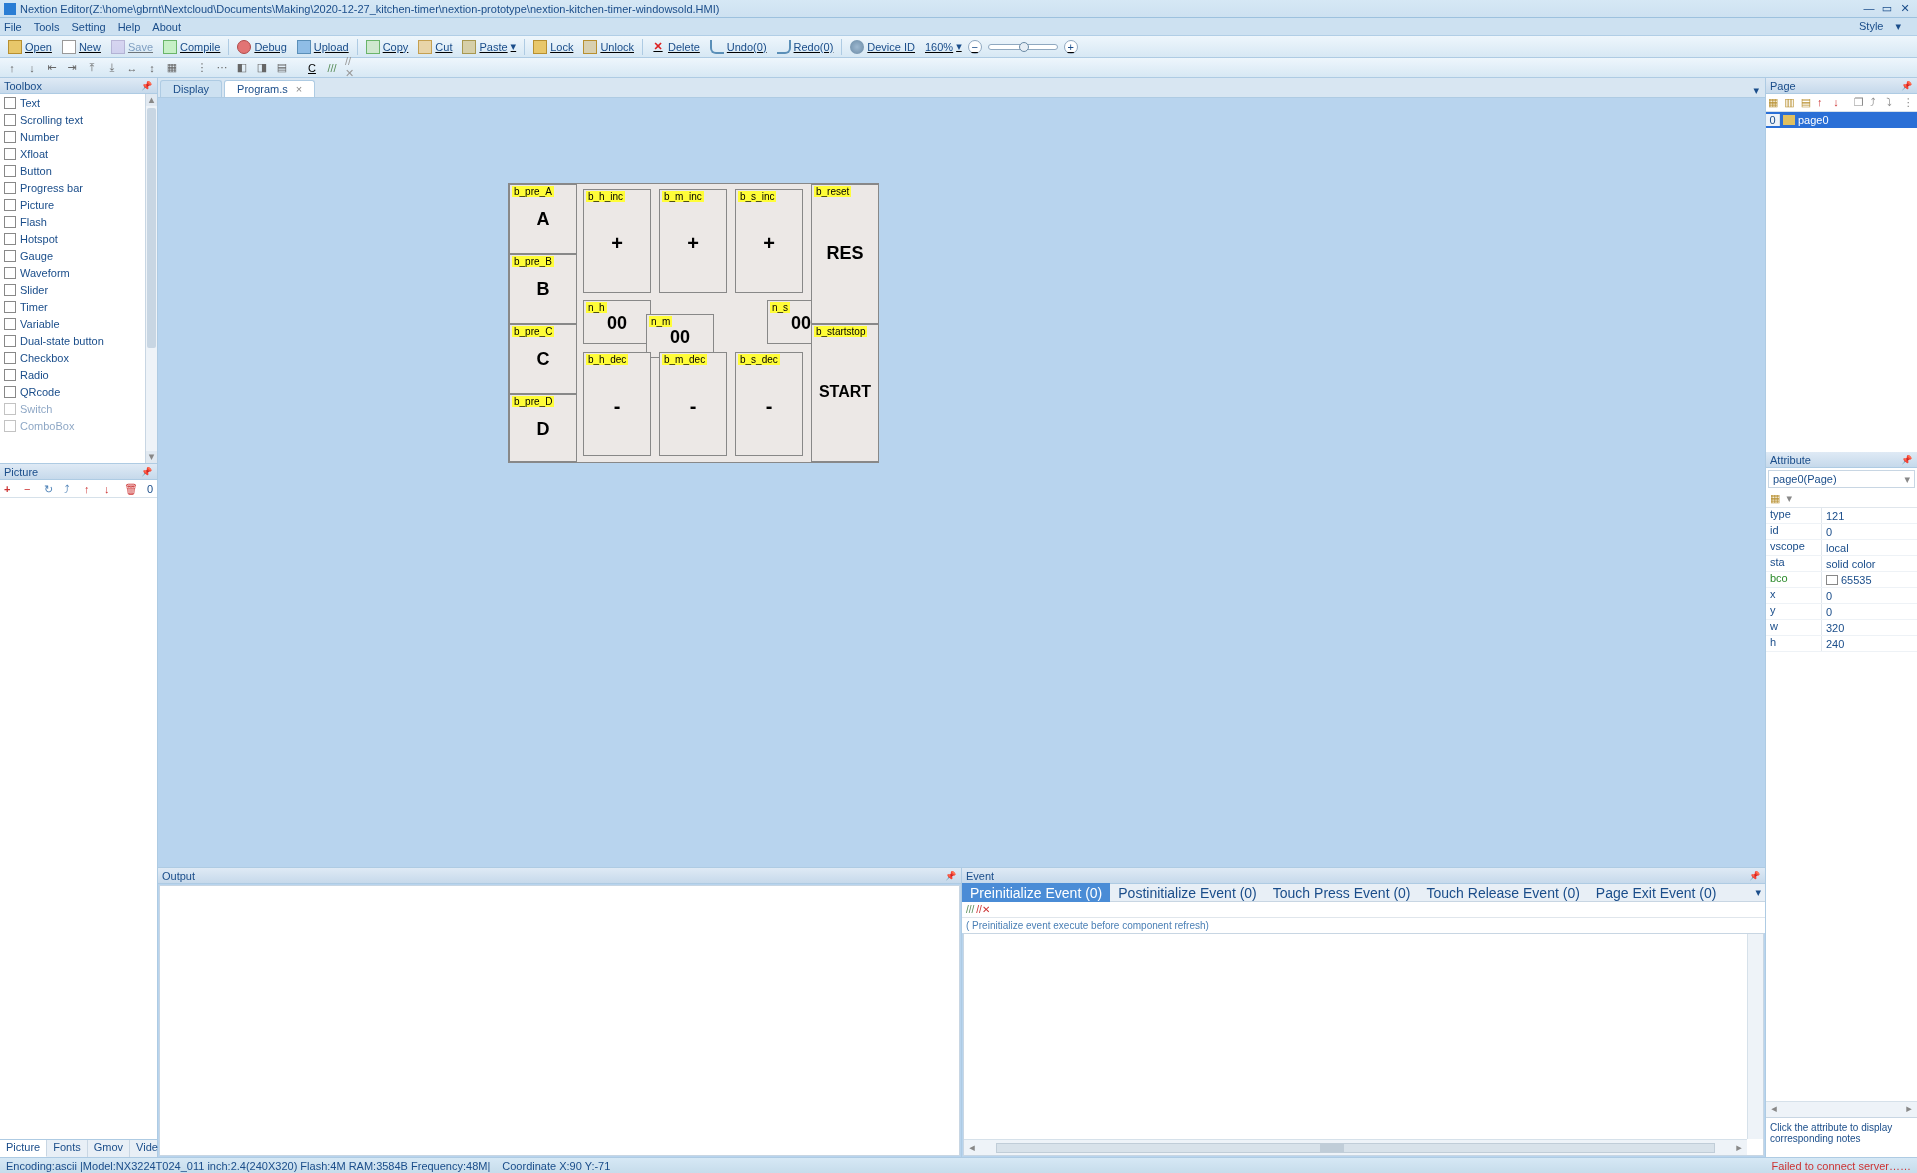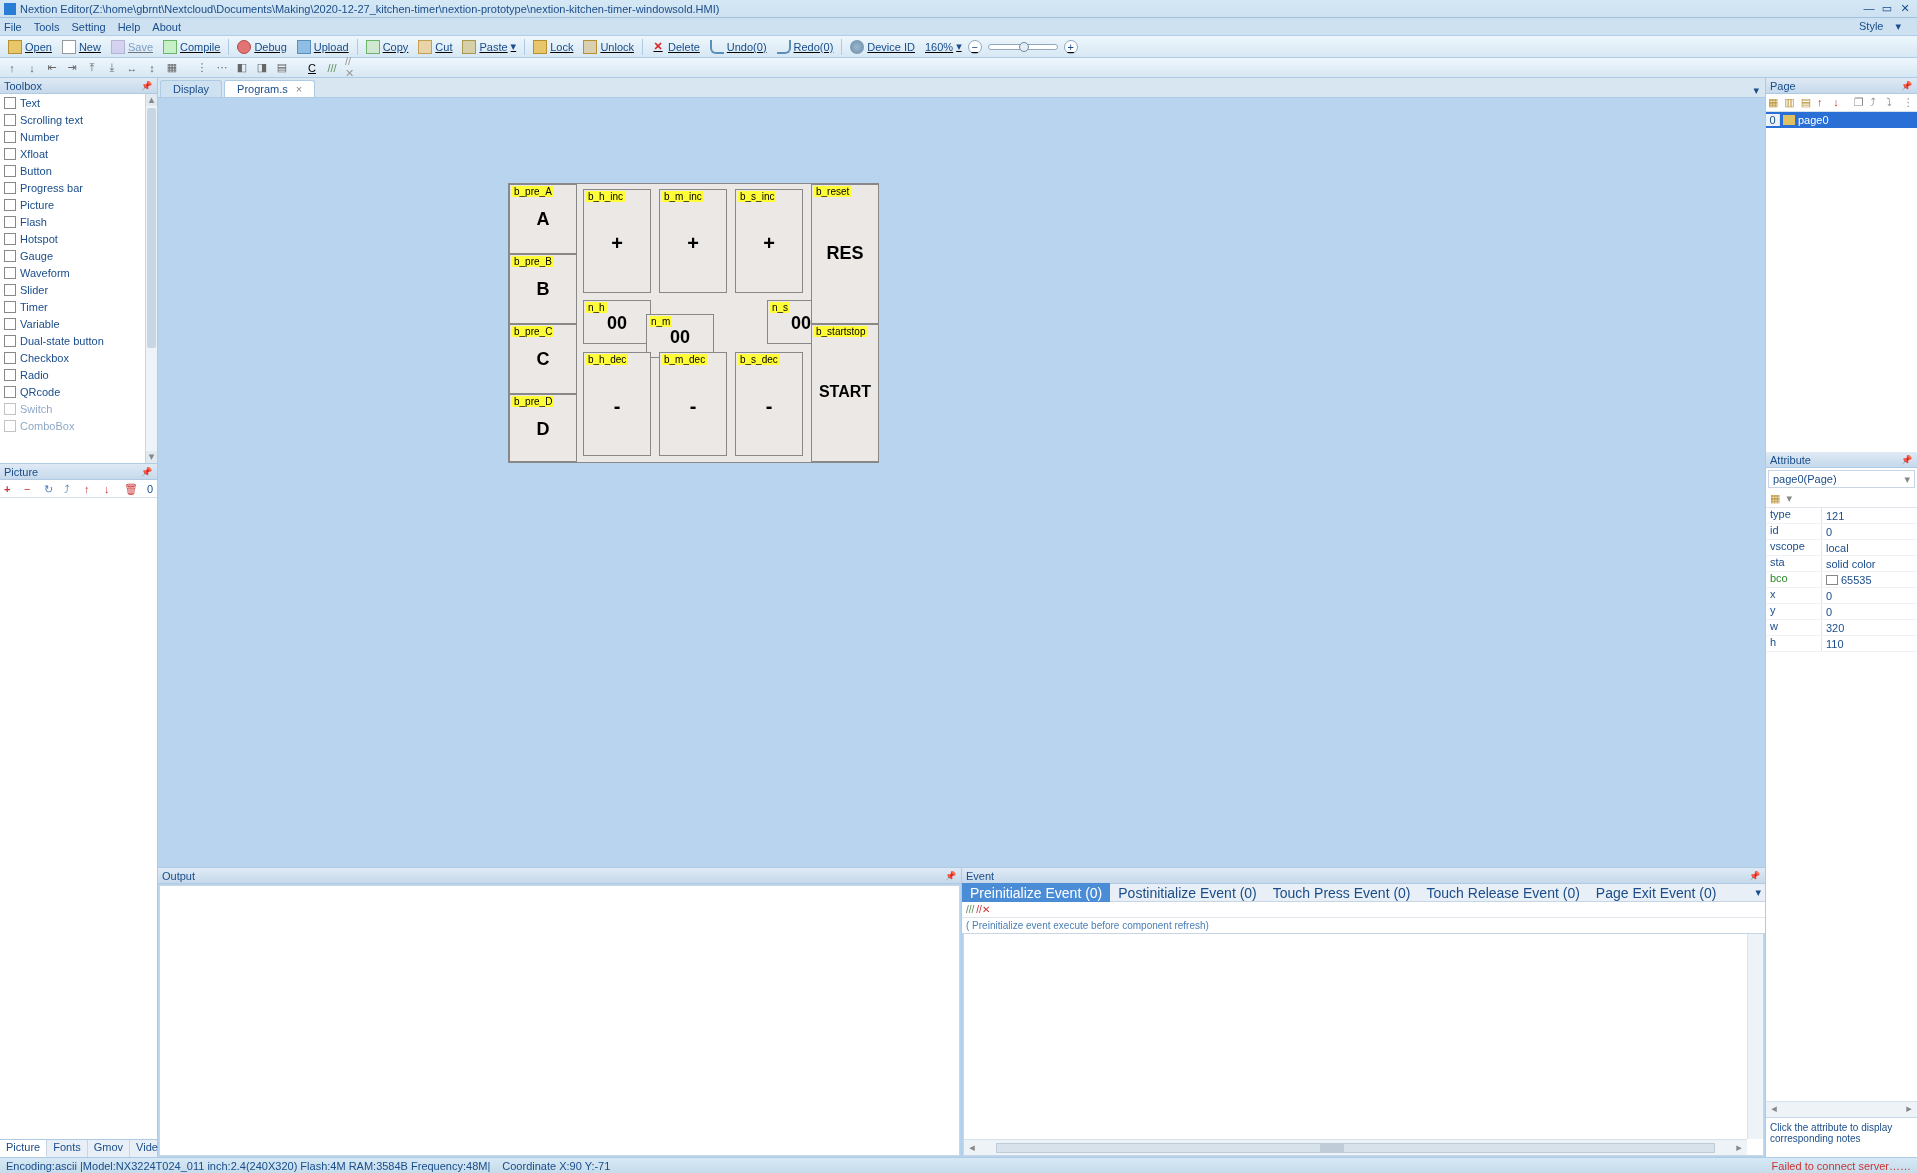--- a/index.html
+++ b/index.html
@@ -557,21 +557,21 @@
           <div class="attr-row">
             <span class="k">y</span>
             <span class="v">0</span>
           </div>
           <div class="attr-row">
             <span class="k">w</span>
             <span class="v">320</span>
           </div>
           <div class="attr-row">
             <span class="k">h</span>
-            <span class="v">110</span>
+            <span class="v">240</span>
           </div>
         </div>
       <div class="attr-sb">
           <span class="ar">◂</span>
           <span class="mid"></span>
           <span class="ar">▸</span>
         </div>
       <div class="attr-hint">Click the attribute to display corresponding notes</div>
     </div>
   </div>

